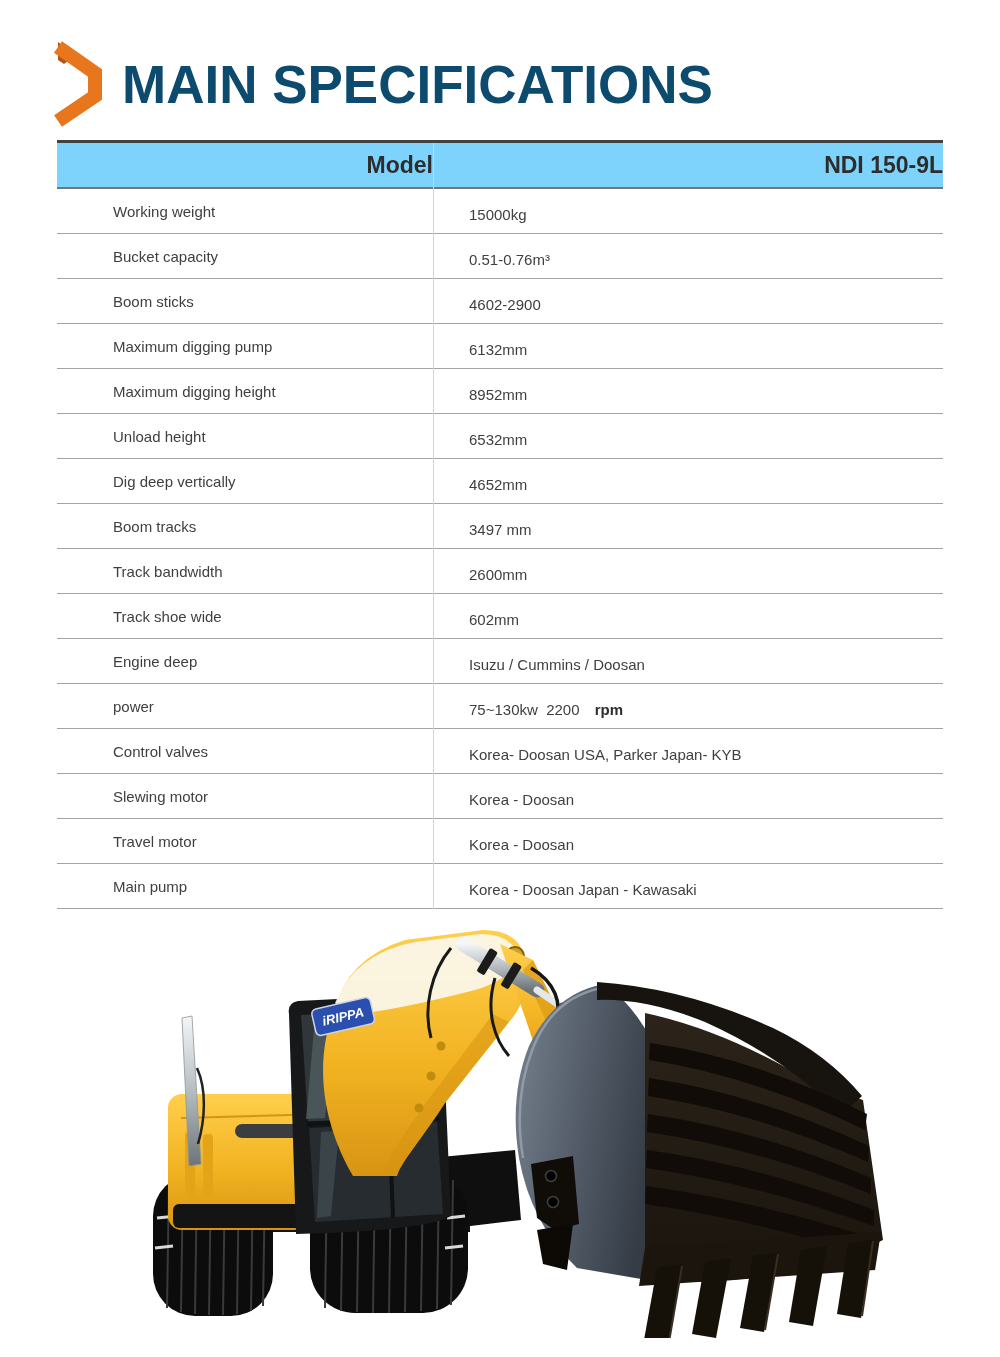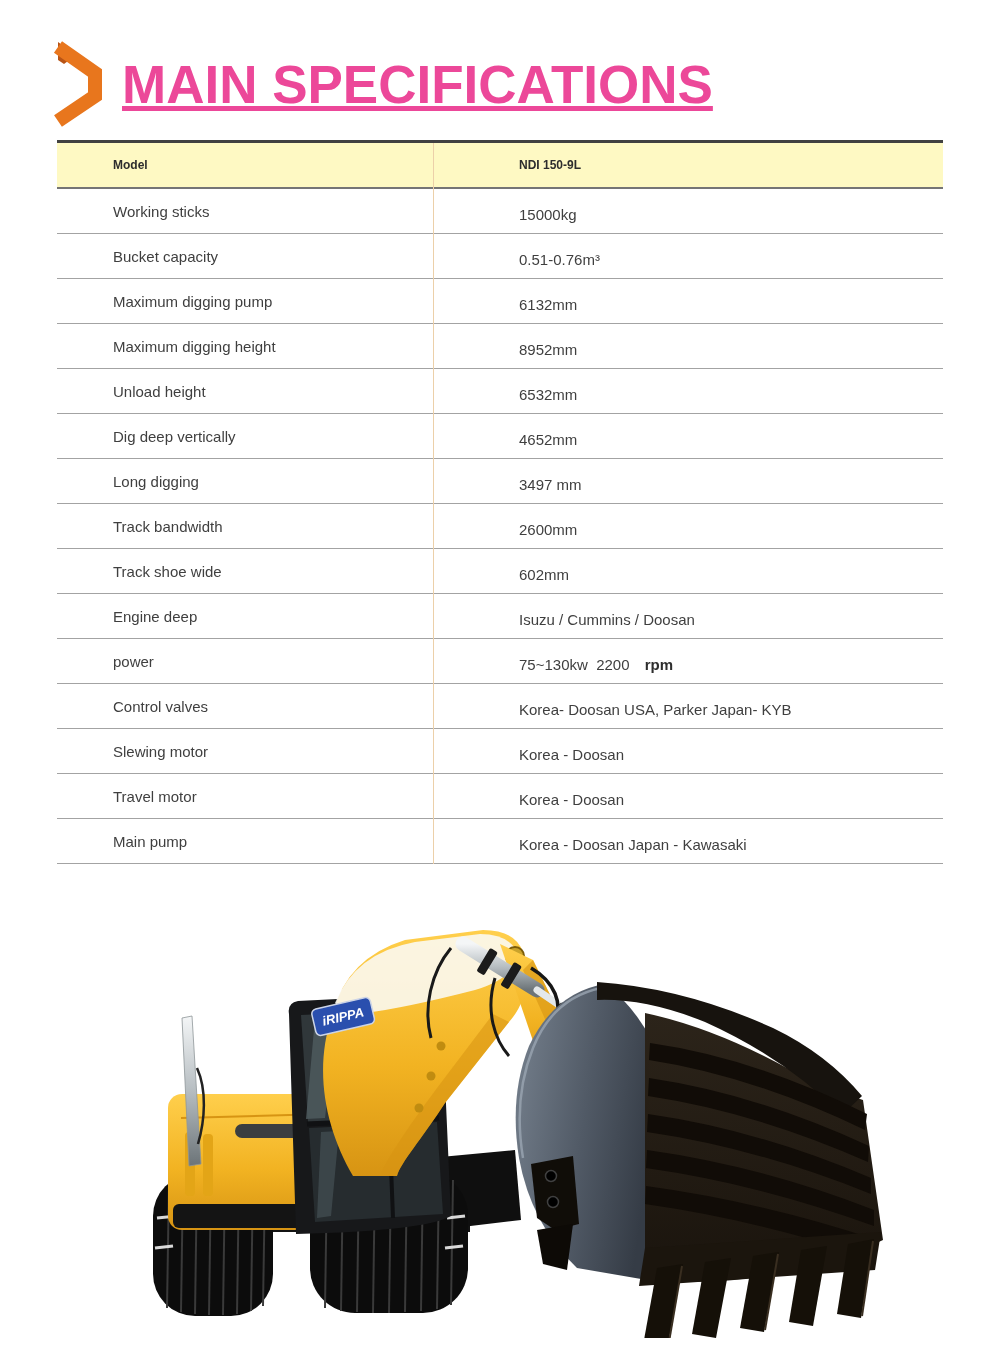--- a/index.html
+++ b/index.html
@@ -15,42 +15,41 @@
   .title-row {
     position:absolute; top:40px; left:50px;
     display:flex; align-items:center;
   }
   .bracket-icon { margin-right:14px; }
   .page-title {
     margin:0;
     font-size:53px;
     font-weight:800;
     letter-spacing:0px;
-    color:#ec4899;
+    color:#0c4a6e;
     line-height:1.0;
-    text-decoration:underline;
   }
 
   
   .spec-table {
     position:absolute; top:140px; left:57px; width:886px;
     border-top:3px solid #414141;
   }
   .spec-table::after {            
     content:""; position:absolute; left:376px; top:0; bottom:0;
     width:1px; background:#ecd0a9; z-index:3;
   }
   .thead {
     display:flex; align-items:center;
-    height:44px; background:#fef9c3;
+    height:44px; background:#7dd3fc;
     border-bottom:2px solid #757575;
-    font-size:12px; font-weight:bold; color:#2d2d2d;
+    font-size:23px; font-weight:bold; color:#2d2d2d;text-align:right;
   }
   .c1 { width:376px; padding-left:56px; box-sizing:border-box; flex-shrink:0; }
-  .c2 { flex:1; padding-left:86px; box-sizing:border-box; }
+  .c2 { flex:1; padding-left:36px; box-sizing:border-box; }
   .trow {
     display:flex; align-items:center;
     height:44px; border-bottom:1px solid #a3a3a3;
     font-size:15px; color:#3f3f3f;
   }
   .trow .c1 { padding-top:0; }
   .trow .c2 { padding-top:6px; }
   .v-main { white-space:pre; }
   .v-bold { font-weight:700; color:#2e2e2e; margin-left:11px; }
 
@@ -71,45 +70,49 @@
   <h1 class="page-title">MAIN SPECIFICATIONS</h1>
 </div>
 
 <div class="spec-table">
   <div class="thead">
     <div class="c1">Model</div>
     <div class="c2">NDI 150-9L</div>
   </div>
 
   <div class="trow">
-    <div class="c1">Working sticks</div>
+    <div class="c1">Working weight</div>
     <div class="c2"><span class="v-main">15000kg</span><b class="v-bold"></b></div>
   </div>
   <div class="trow">
     <div class="c1">Bucket capacity</div>
     <div class="c2"><span class="v-main">0.51-0.76m³</span><b class="v-bold"></b></div>
   </div>
   <div class="trow">
+    <div class="c1">Boom sticks</div>
+    <div class="c2"><span class="v-main">4602-2900</span><b class="v-bold"></b></div>
+  </div>
+  <div class="trow">
     <div class="c1">Maximum digging pump</div>
     <div class="c2"><span class="v-main">6132mm</span><b class="v-bold"></b></div>
   </div>
   <div class="trow">
     <div class="c1">Maximum digging height</div>
     <div class="c2"><span class="v-main">8952mm</span><b class="v-bold"></b></div>
   </div>
   <div class="trow">
     <div class="c1">Unload height</div>
     <div class="c2"><span class="v-main">6532mm</span><b class="v-bold"></b></div>
   </div>
   <div class="trow">
     <div class="c1">Dig deep vertically</div>
     <div class="c2"><span class="v-main">4652mm</span><b class="v-bold"></b></div>
   </div>
   <div class="trow">
-    <div class="c1">Long digging</div>
+    <div class="c1">Boom tracks</div>
     <div class="c2"><span class="v-main">3497 mm</span><b class="v-bold"></b></div>
   </div>
   <div class="trow">
     <div class="c1">Track bandwidth</div>
     <div class="c2"><span class="v-main">2600mm</span><b class="v-bold"></b></div>
   </div>
   <div class="trow">
     <div class="c1">Track shoe wide</div>
     <div class="c2"><span class="v-main">602mm</span><b class="v-bold"></b></div>
   </div>

